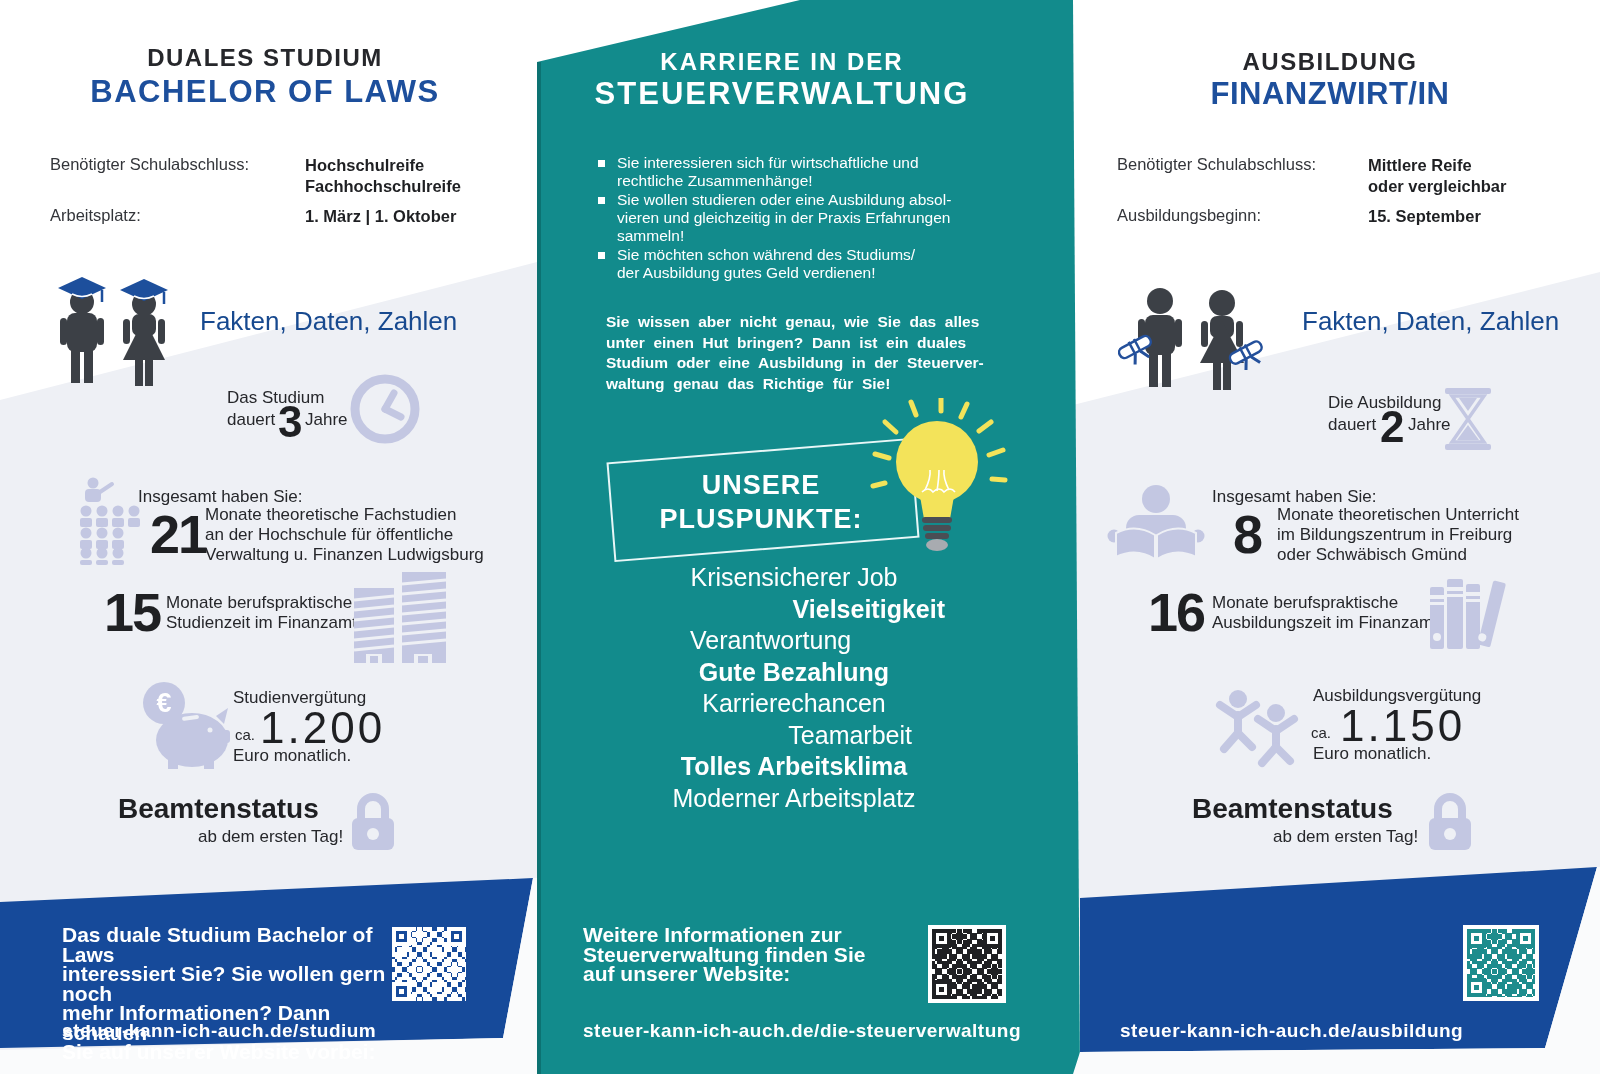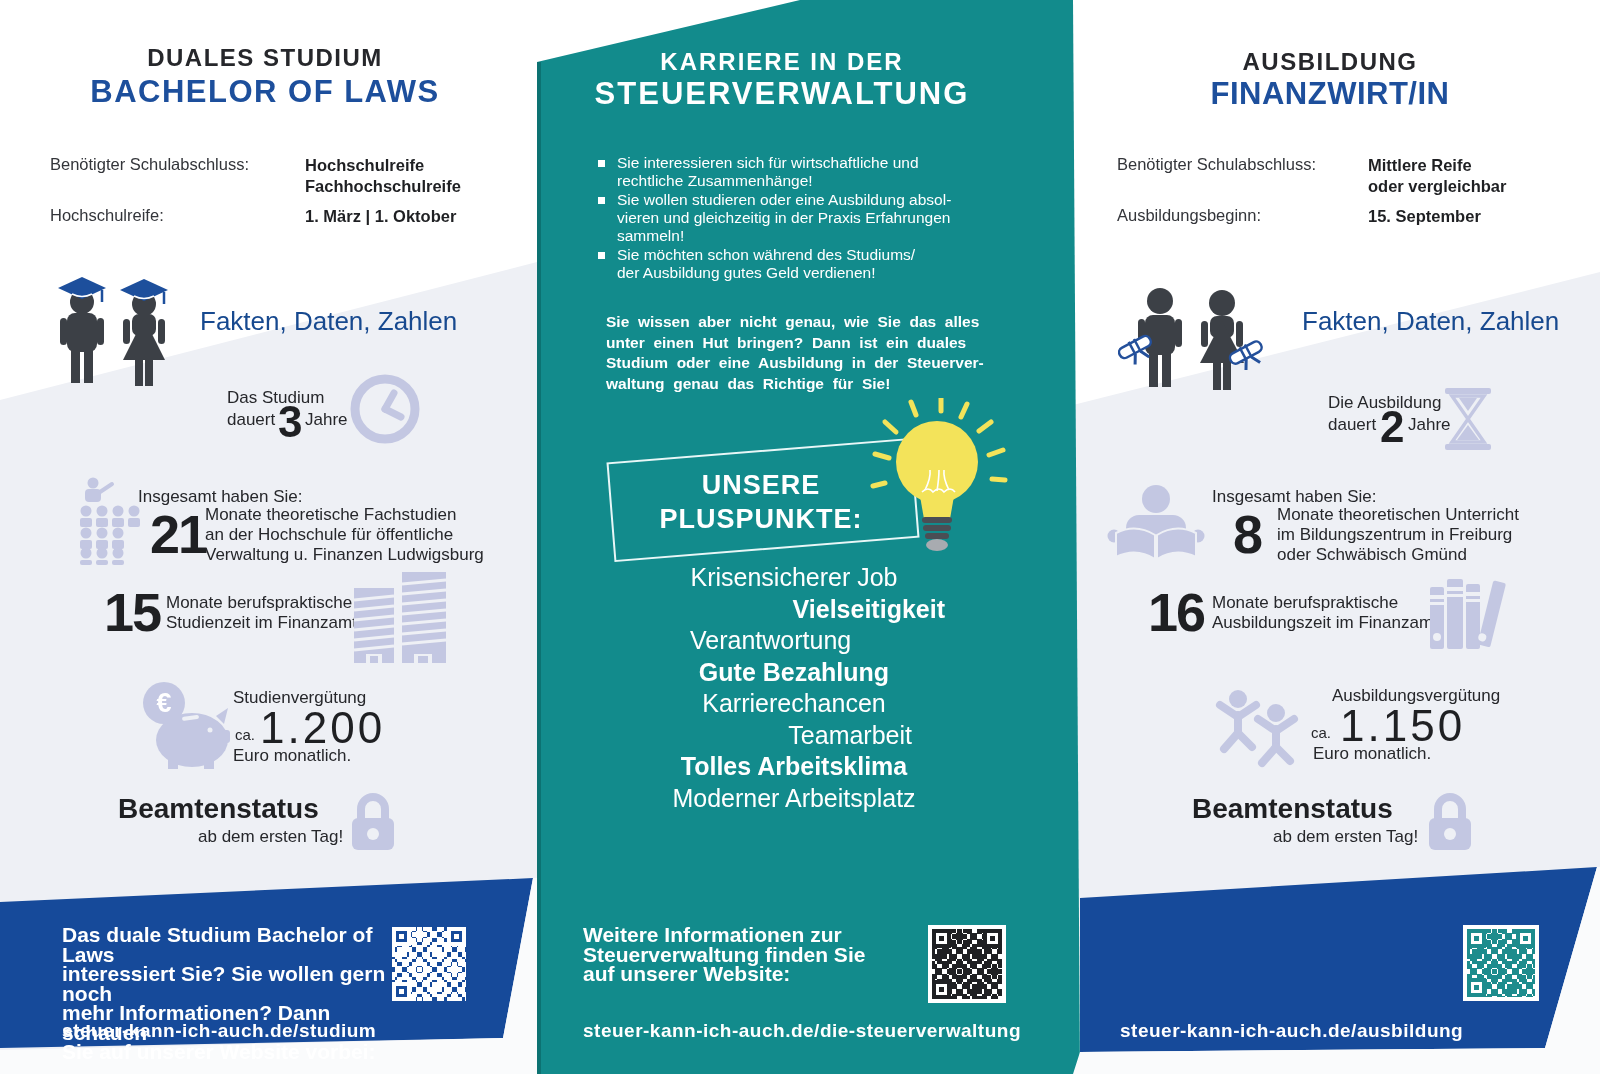--- a/index.html
+++ b/index.html
@@ -76,21 +76,21 @@
   <div class="abs white-bl"></div>
   <div class="abs blue-right"></div>
   <div class="abs white-br"></div>
 
   <div class="abs kicker" style="left:40px;top:44px;width:450px;">DUALES STUDIUM</div>
   <div class="abs big-title" style="left:15px;top:74px;width:500px;">BACHELOR OF LAWS</div>
 
   <div class="abs field-label" style="left:50px;top:155px;">Benötigter Schulabschluss:</div>
   <div class="abs field-value pre" style="left:305px;top:155px;">Hochschulreife
 Fachhochschulreife</div>
-  <div class="abs field-label" style="left:50px;top:206px;">Hochschulreife:</div>
+  <div class="abs field-label" style="left:50px;top:206px;">Arbeitsplatz:</div>
   <div class="abs field-value" style="left:305px;top:206px;">1. März  |  1. Oktober</div>
 
   <svg class="abs" style="left:52px;top:266px;" width="135" height="128" viewBox="0 0 135 128">
     <g fill="#3c4046">
       <circle cx="30" cy="36" r="12"></circle>
       <rect x="15" y="47" width="30" height="39" rx="8"></rect>
       <rect x="19" y="84" width="9" height="33"></rect>
       <rect x="32" y="84" width="9" height="33"></rect>
       <rect x="8" y="52" width="7" height="27" rx="3.5"></rect>
       <rect x="45" y="52" width="7" height="27" rx="3.5"></rect>
@@ -409,21 +409,21 @@
         <path d="M24,48 L38,62"></path>
       <path d="M62,44 L62,62"></path>
         <path d="M62,46 L44,34"></path>
         <path d="M62,46 L80,34"></path>
       <path d="M62,62 L48,78"></path>
         <path d="M62,62 L76,76"></path>
     </g>
     <circle cx="24" cy="14" r="9" fill="#c3c7e2"></circle>
     <circle cx="62" cy="28" r="9" fill="#c3c7e2"></circle>
   </svg>
-  <div class="abs small-t" style="left:1313px;top:686px;margin-left:19px;">Ausbildungsvergütung</div>
+  <div class="abs small-t" style="left:1313px;top:686px;">Ausbildungsvergütung</div>
   <div class="abs" style="left:1311px;top:724px;font-size:15px;">ca.</div>
   <div class="abs amount" style="left:1340px;top:704px;">1.150</div>
   <div class="abs small-t" style="left:1313px;top:744px;">Euro monatlich.</div>
 
   <div class="abs status-t" style="left:1192px;top:793px;">Beamtenstatus</div>
   <div class="abs small-t" style="left:1273px;top:827px;">ab dem ersten Tag!</div>
   <svg class="abs" style="left:1425px;top:790px;" width="50" height="62" viewBox="0 0 50 62">
     <path d="M13,30 V19 a12,12 0 0 1 24,0 V30" fill="none" stroke="#c3c7e2" stroke-width="8" stroke-linecap="round"></path>
     <rect x="4" y="28" width="42" height="32" rx="6" fill="#c3c7e2"></rect>
     <circle cx="25" cy="44" r="6" fill="#eef0f5"></circle>

